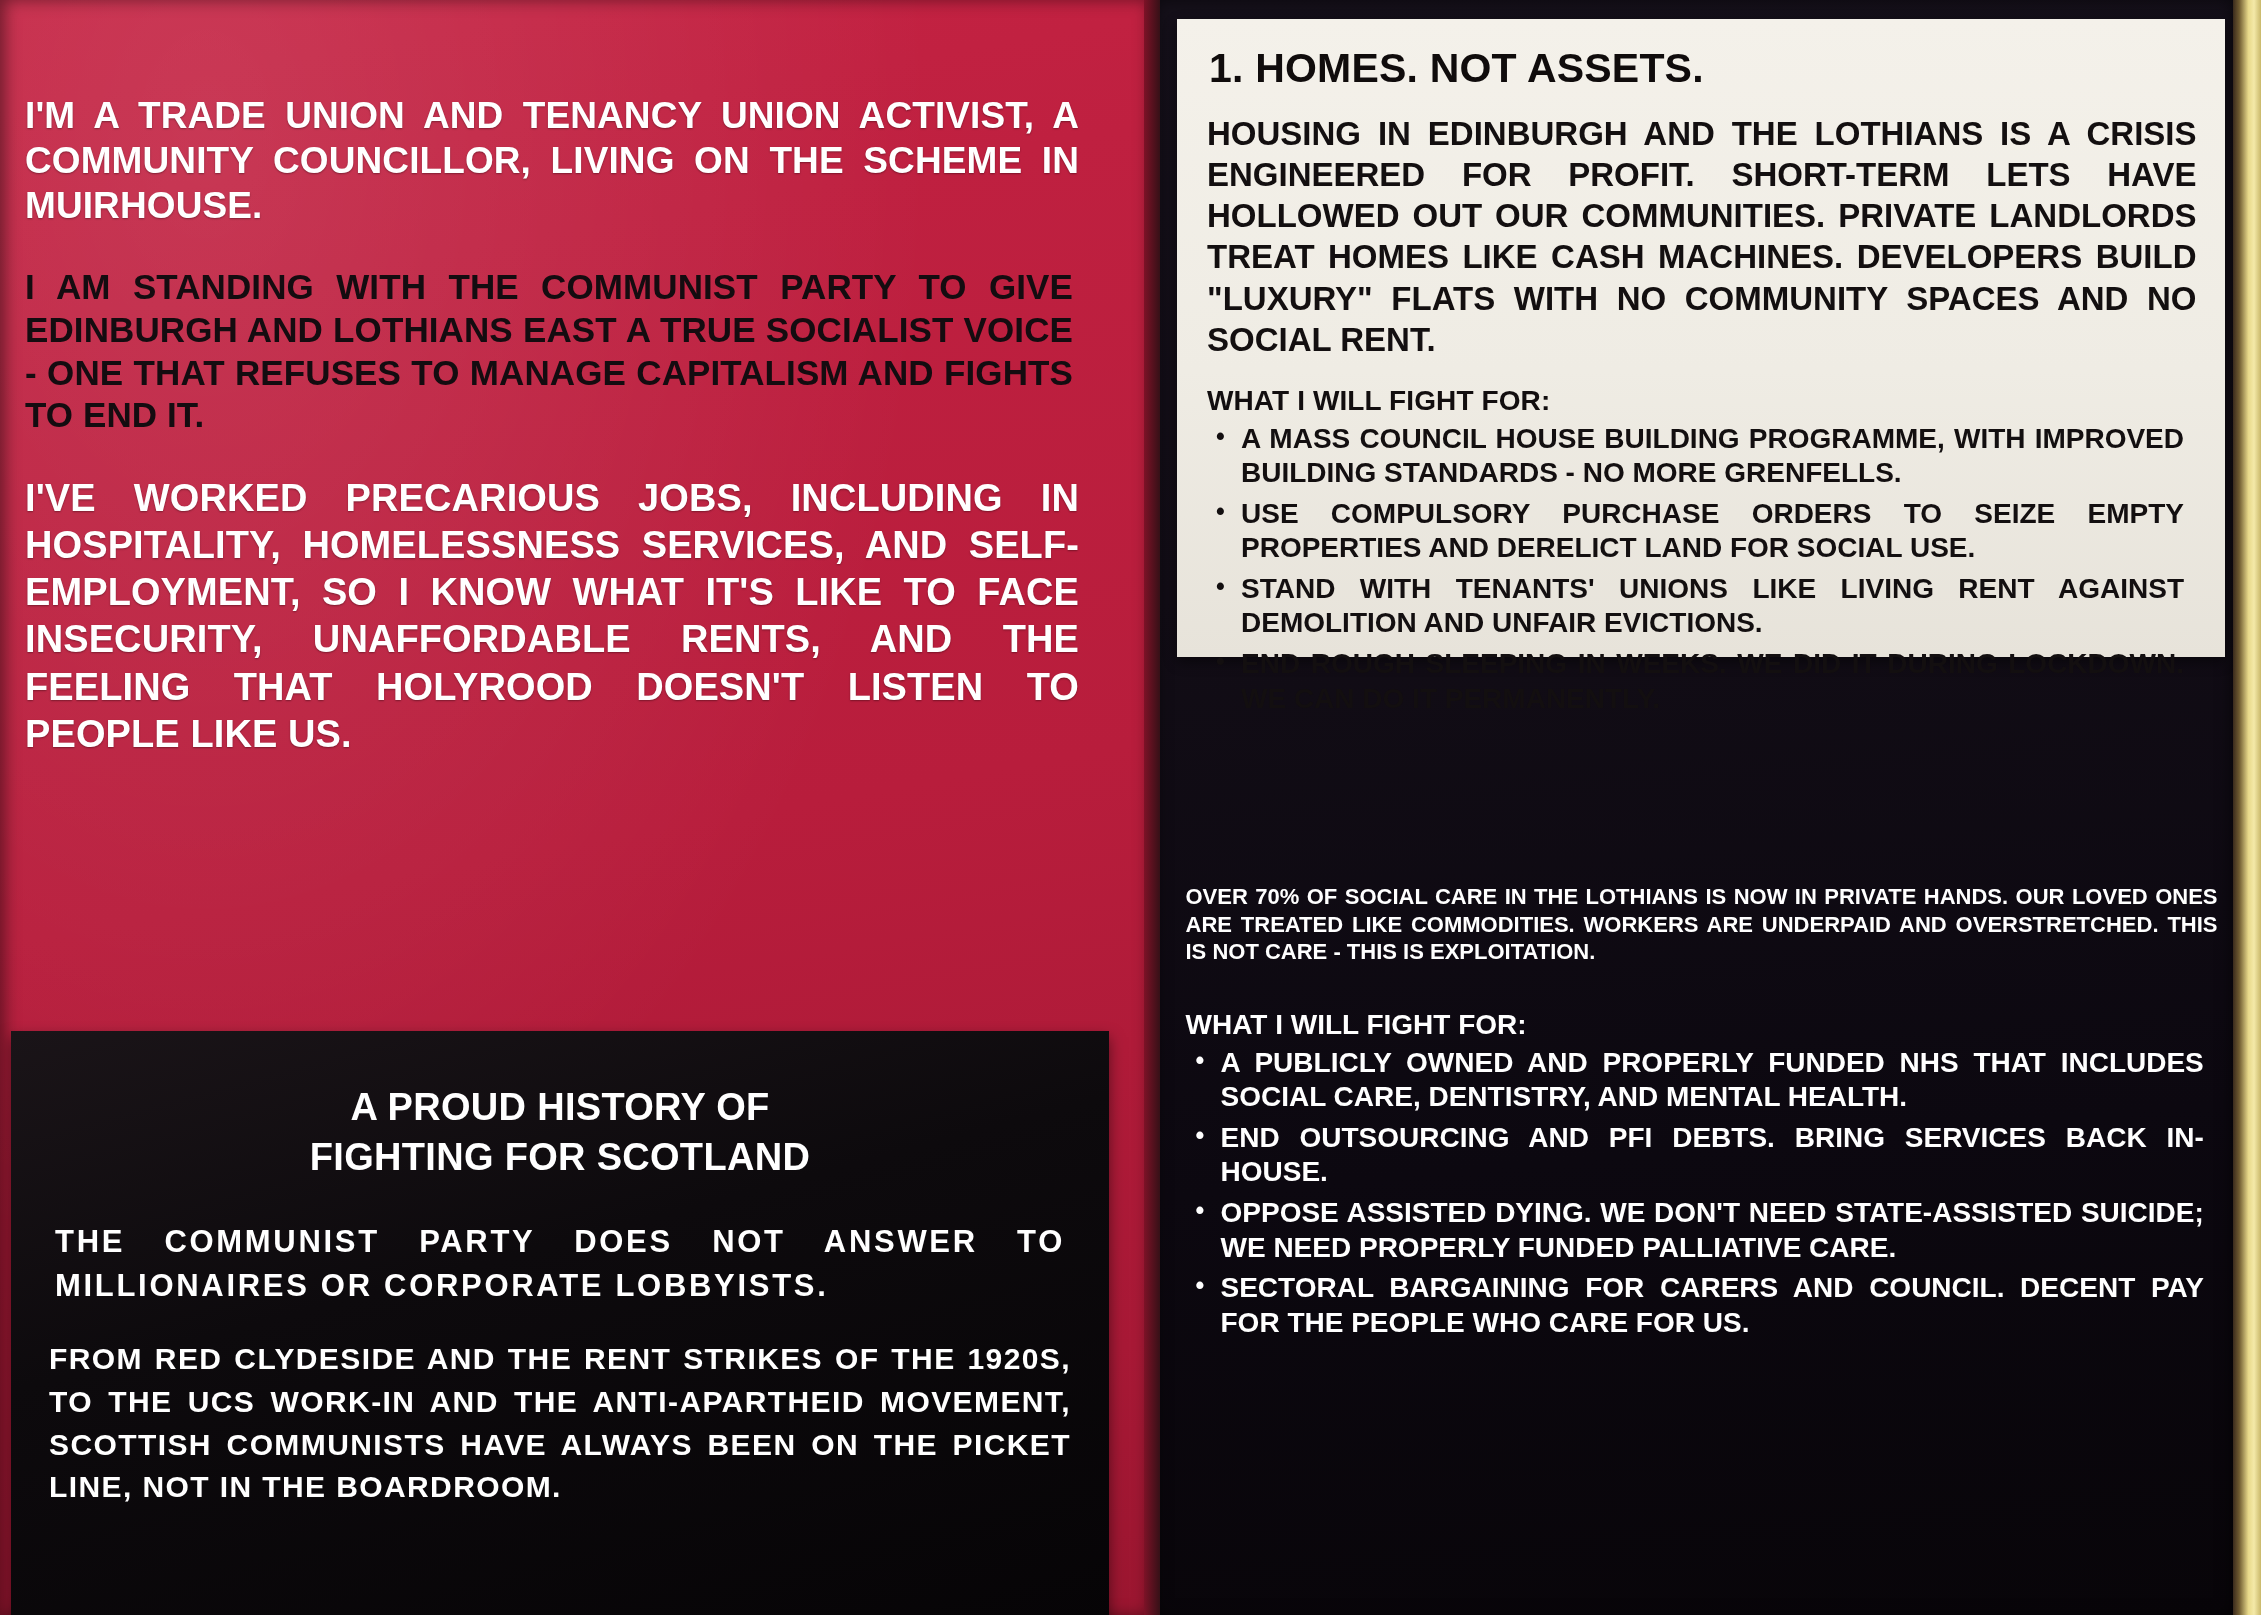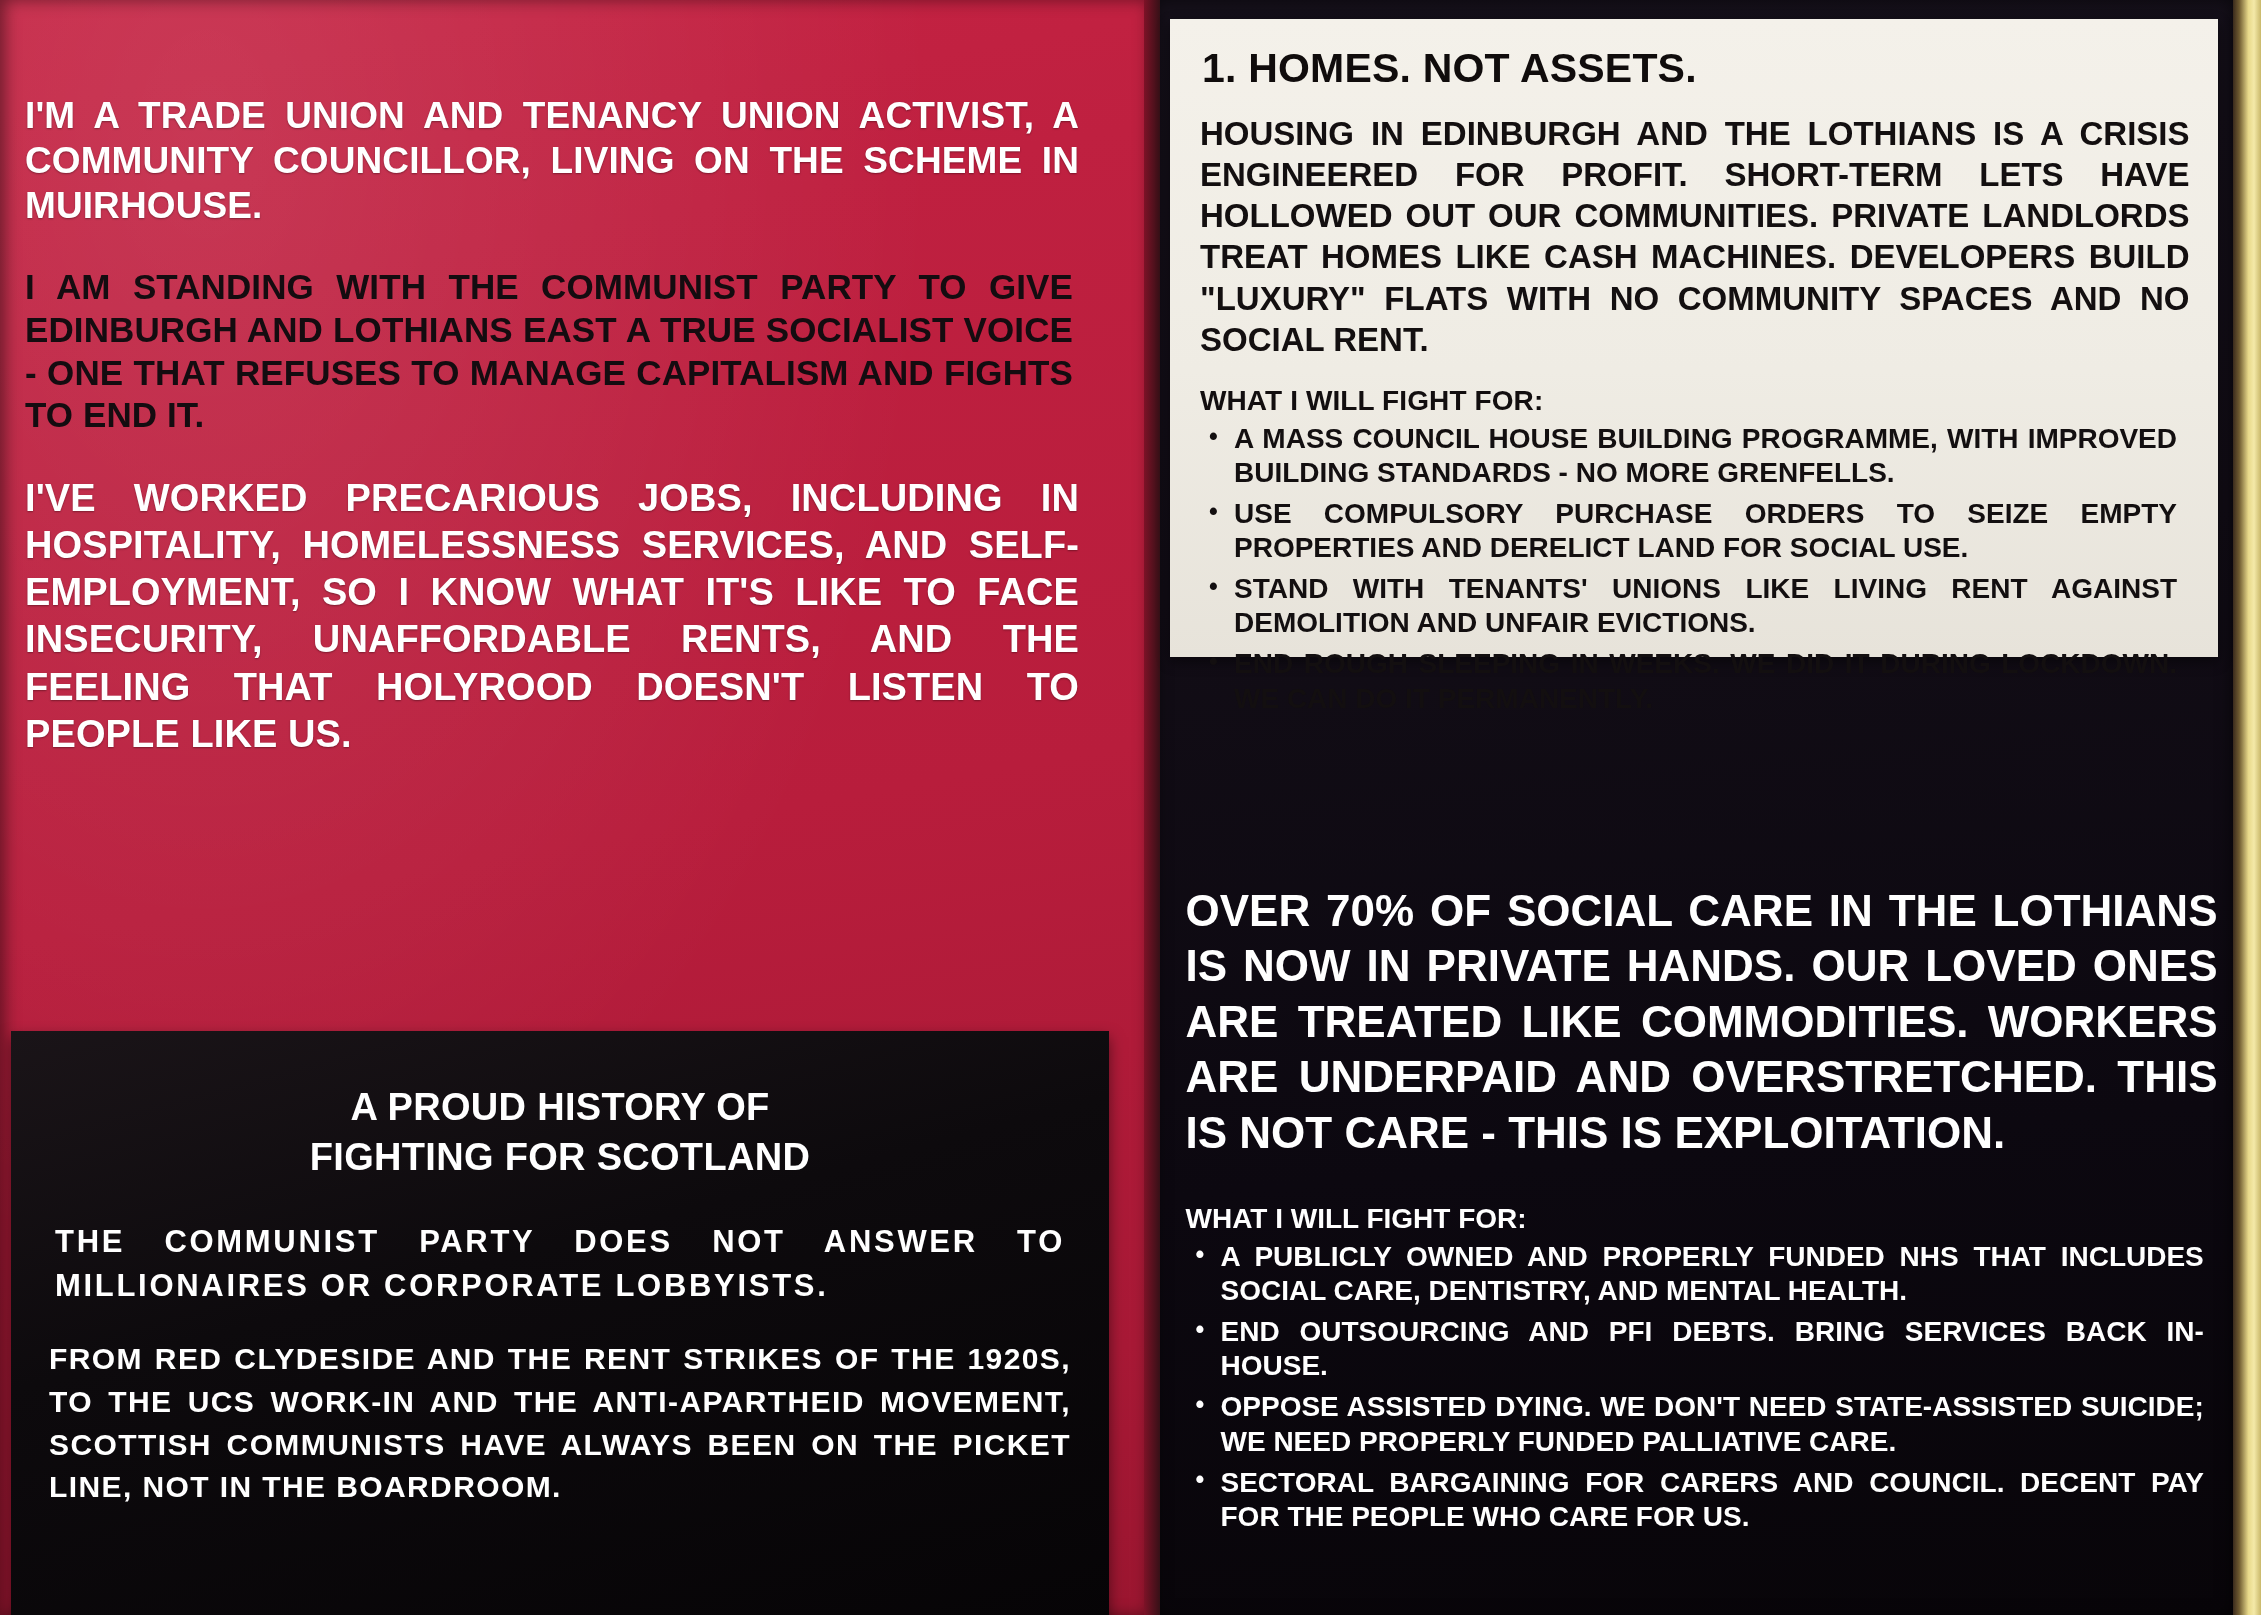--- a/index.html
+++ b/index.html
@@ -140,21 +140,21 @@
     top: 0;
     width: 1075px;
     height: 1616px;
     background: linear-gradient(175deg, #15101a 0%, #120d16 35%, #0c0810 70%, #080509 100%);
     box-shadow: -3.7px 0 15px rgba(0,0,0,0.5) inset;
   }
 
   
   .card-white {
     position: absolute;
-    left: 10px;
+    left: 17px;
     top: 18.6px;
     width: 1048px;
     height: 638px;
     background: linear-gradient(180deg, #f4f1ea 0%, #efece4 55%, #e7e3da 100%);
     box-shadow: 0 5px 12.4px rgba(0,0,0,0.45);
   }
   .sec-title-dark {
     color: #100c0c;
     font-size: 41px;
     font-weight: 700;
@@ -209,21 +209,21 @@
     color: #ffffff;
     font-size: 41px;
     font-weight: 700;
     text-align: right;
     padding: 0 13.6px 0 0;
     letter-spacing: 0.2px;
     text-shadow: 0 1.2px 2.5px rgba(0,0,0,0.6);
   }
   .sec-body-light {
     color: #ffffff;
-    font-size: 44px;
+    font-size: 22px;
     font-weight: 700;
     line-height: 1.26;
     text-align: justify;
     padding: 43px 11px 0 5px;
   }
   .fight-label-light {
     color: #ffffff;
     font-size: 28px;
     font-weight: 700;
     padding: 43px 0 0 5px;

